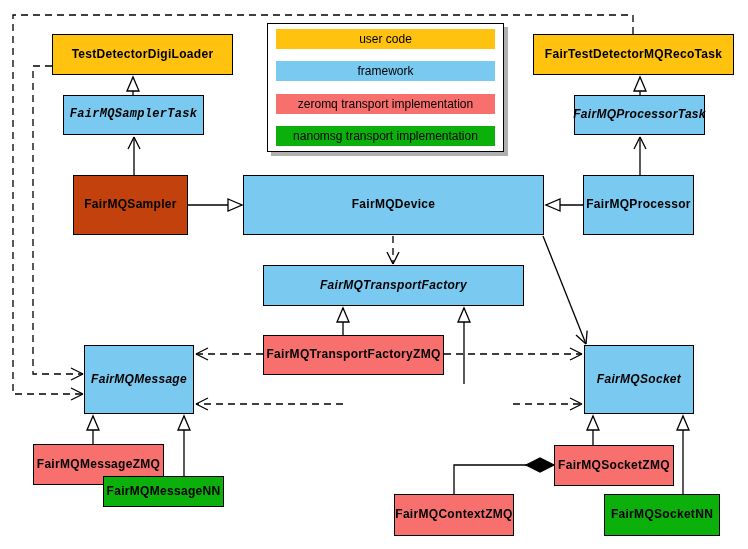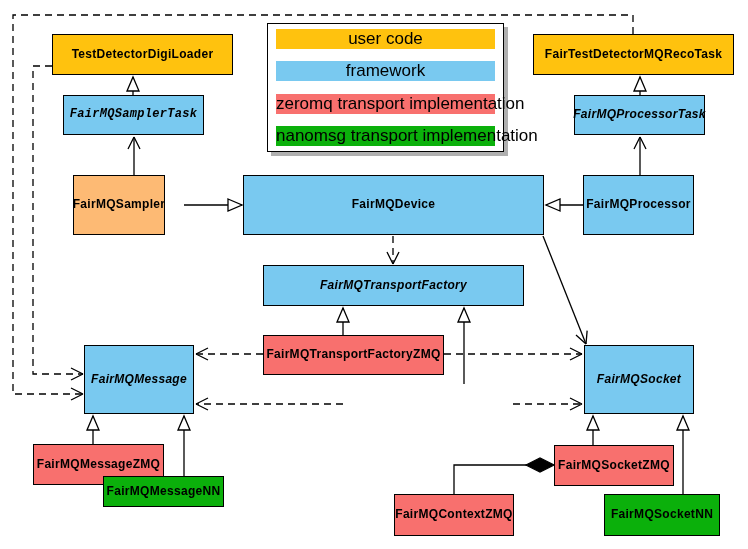--- a/index.html
+++ b/index.html
@@ -28,21 +28,21 @@
     position:absolute;left:267px;top:23px;width:237px;height:129px;
     box-sizing:border-box;
     background:#ffffff;border:1.5px solid #000;
     box-shadow:4px 4px 0 #b0b0b0;
     z-index:2;
     display:flex;flex-direction:column;justify-content:space-evenly;align-items:center;
     padding:2px 0;
   }
   .legend-item{
     width:219px;height:20px;line-height:20px;
-    text-align:center;font-size:17px;color:#000;
+    text-align:center;font-size:12px;color:#000;
     white-space:nowrap;
   }
 </style>
 </head>
 <body>
 
 <div id="canvas">
 
   <svg id="edges" width="748" height="549" viewBox="0 0 748 549" xmlns="http://www.w3.org/2000/svg">
     <defs>
@@ -92,21 +92,21 @@
       </div>
       <div class="node" style="left: 533px; top: 34px; width: 201px; height: 41px; background: rgb(255, 194, 14);">
         <span class="node-label">FairTestDetectorMQRecoTask</span>
       </div>
       <div class="node abstract" style="left: 63px; top: 95px; width: 141px; height: 40px; background: rgb(121, 201, 240); font-family: Liberation Mono, monospace;">
         <span class="node-label">FairMQSamplerTask</span>
       </div>
       <div class="node abstract" style="left: 574px; top: 95px; width: 131px; height: 40px; background: rgb(121, 201, 240);">
         <span class="node-label">FairMQProcessorTask</span>
       </div>
-      <div class="node" style="left: 73px; top: 175px; width: 92px; height: 60px; background: #fdba74; text-align: right;">
+      <div class="node" style="left: 73px; top: 175px; width: 115px; height: 60px; background: #c2410c; text-align: right;">
         <span class="node-label">FairMQSampler</span>
       </div>
       <div class="node" style="left: 243px; top: 175px; width: 301px; height: 60px; background: rgb(121, 201, 240);">
         <span class="node-label">FairMQDevice</span>
       </div>
       <div class="node" style="left: 583px; top: 175px; width: 111px; height: 60px; background: rgb(121, 201, 240);">
         <span class="node-label">FairMQProcessor</span>
       </div>
       <div class="node abstract" style="left: 263px; top: 265px; width: 261px; height: 41px; background: rgb(121, 201, 240);">
         <span class="node-label">FairMQTransportFactory</span>

